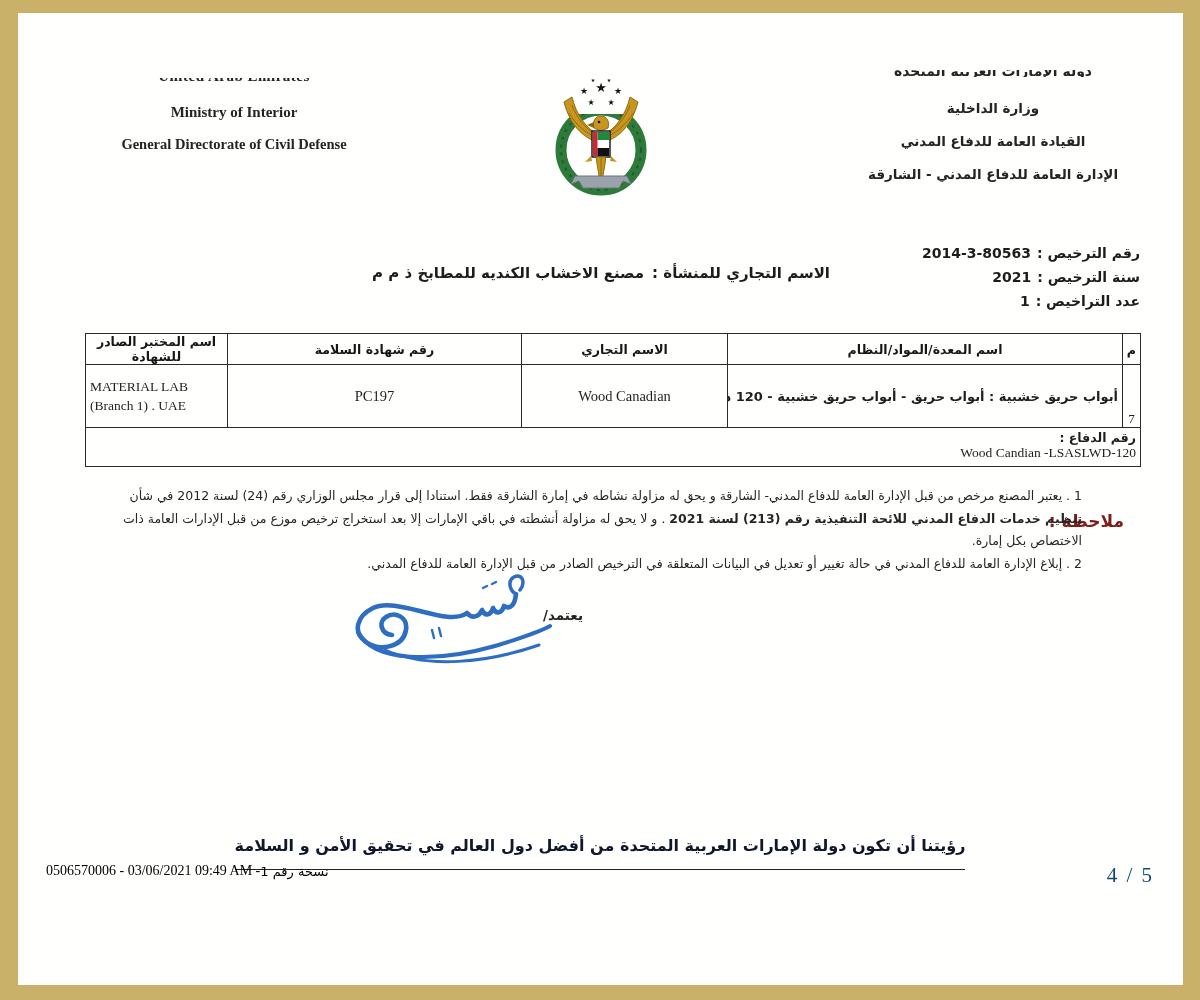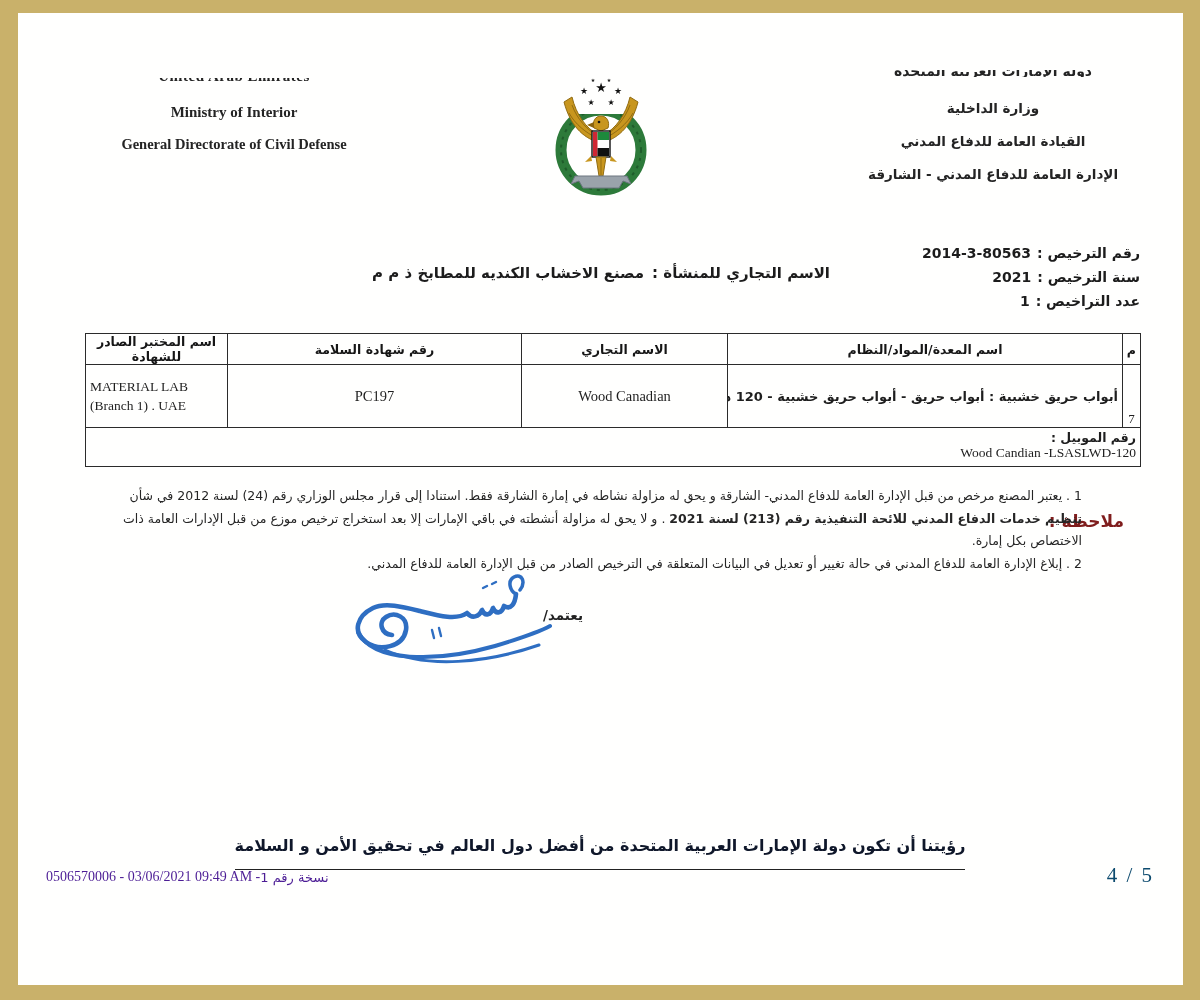--- a/index.html
+++ b/index.html
@@ -61,21 +61,21 @@
 
   
   .approve{left:543px;top:607px;direction:rtl;font-family:"DejaVu Sans", sans-serif;
            font-weight:bold;font-size:13.5px;color:#222;}
   .sig{left:315px;top:570px;width:240px;height:102px;}
 
   
   .vision{left:0;right:0;top:836px;text-align:center;direction:rtl;}
   .vision span{font-family:"DejaVu Sans", sans-serif;font-weight:bold;font-size:16px;color:#0f172a;
                border-bottom:1.5px solid #222;padding-bottom:14px;}
-  .foot-left{left:46px;top:863px;display:flex;font-size:14px;color:#4c1d95;margin-top:6px;}
+  .foot-left{left:46px;top:863px;display:flex;font-size:14px;color:#000000;}
   .foot-left .ar{direction:rtl;font-family:"DejaVu Sans", sans-serif;font-size:13px;padding-top:1px;}
   .foot-right{right:46px;top:863px;font-size:21px;font-weight:normal;letter-spacing:2px;color:#0c4a6e;}
 </style>
 </head>
 <body>
 
 <div class="page"></div>
 
 <div class="abs hdr-en">
   <div class="clip">
@@ -177,21 +177,21 @@
     <td class="equip">أبواب حريق خشبية : أبواب حريق - أبواب حريق خشبية - 120 دقيقة</td>
     <td class="latin">Wood Canadian</td>
     <td class="latin">PC197</td>
     <td class="lab">
       <div>MATERIAL LAB</div>
       <div>(Branch 1) . UAE</div>
     </td>
   </tr>
   <tr>
     <td class="mobile" colspan="5">
-      <div class="mob-label">رقم الموبيل :</div>
+      <div class="mob-label">رقم الدفاع :</div>
       <div class="mob-value">Wood Candian -LSASLWD-120</div>
     </td>
   </tr>
 </tbody>
   </table>
 
 <div class="abs note-label">ملاحظة :</div>
 <div class="abs notes">
   <div>1 . يعتبر المصنع مرخص من قبل الإدارة العامة للدفاع المدني- الشارقة و يحق له مزاولة نشاطه في إمارة الشارقة فقط. استنادا إلى قرار مجلس الوزاري رقم (24) لسنة 2012 في شأن</div>
   <div>

